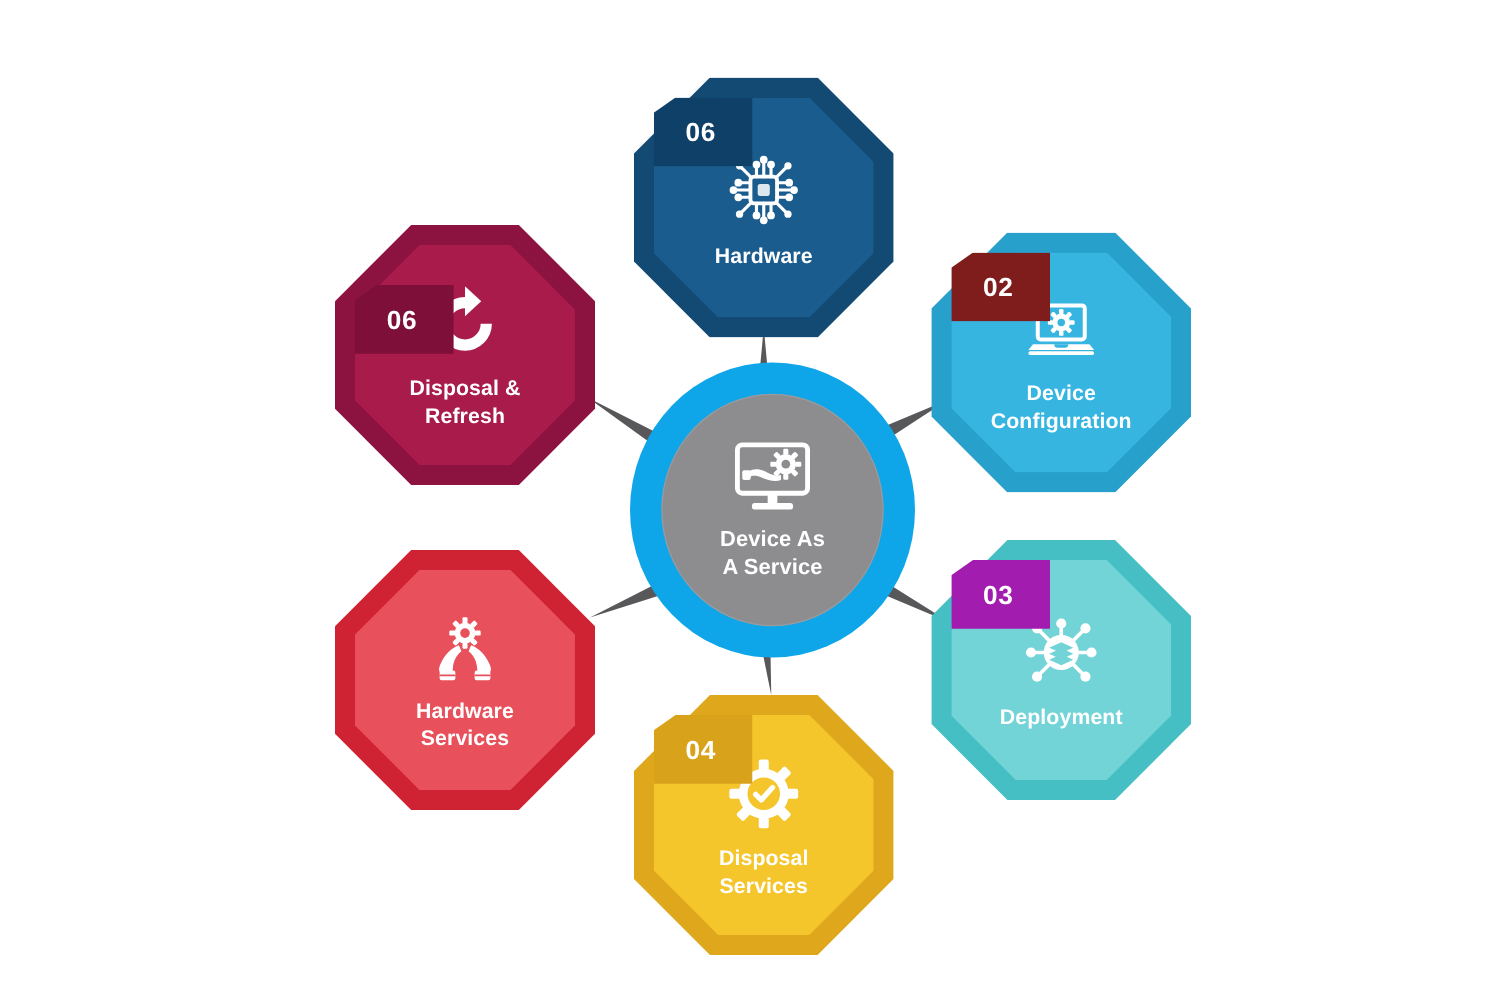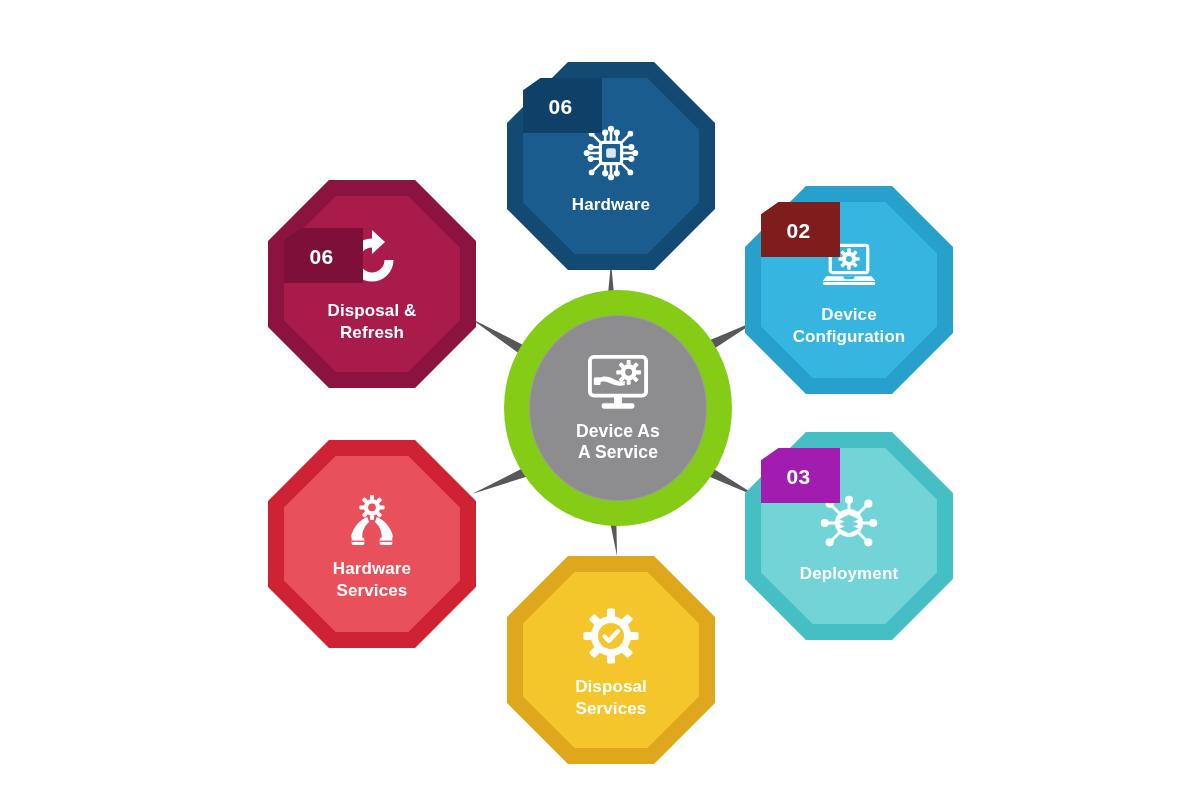--- a/index.html
+++ b/index.html
@@ -249,20 +249,23 @@
           </g>
           <circle cx="30" cy="30" r="13" fill="#f5c62c"></circle>
           <path d="M23.5 30.5 l4.5 4.5 l9 -10" stroke="#ffffff" stroke-width="4.2" fill="none" stroke-linecap="round" stroke-linejoin="round"></path>
         </svg>
       </span>
       <div class="node-label">
         <div>Disposal</div>
         <div>Services</div>
       </div>
     </div>
+    <div class="badge" style="background: rgb(217, 162, 27);">
+      <span>04</span>
+    </div>
   </div>
 
   <div class="node" id="node-5">
     <div class="oct-outer" style="background: rgb(207, 34, 51);"></div>
     <div class="oct-inner" style="background: rgb(232, 80, 91);"></div>
     <div class="node-body">
       <span class="node-icon">
         <svg width="60" height="56" viewBox="0 0 62 58">
           <g fill="#ffffff" transform="translate(31,16)">
             <circle r="8.6"></circle>
@@ -310,21 +313,21 @@
       <div class="node-label">
         <div>Disposal &amp;</div>
         <div>Refresh</div>
       </div>
     </div>
     <div class="badge" style="background: rgb(125, 15, 57); margin-top: 32px;">
       <span>06</span>
     </div>
   </div>
 
-  <div class="hub" style="background: #84cc16;">
+  <div class="hub" style="background: #0ea5e9;">
     <div class="hub-inner" style="background: rgb(141, 141, 143);">
       <span class="hub-icon">
         <svg width="72" height="60" viewBox="0 0 74 62">
           <rect x="8" y="4" width="58" height="40" rx="4" fill="none" stroke="#ffffff" stroke-width="4"></rect>
           <g fill="#ffffff" transform="translate(48,20)">
             <circle r="8.4"></circle>
             <g>
               <rect x="-2.1" y="-12.8" width="4.2" height="5" rx="1"></rect>
               <rect x="-2.1" y="7.8" width="4.2" height="5" rx="1"></rect>
               <rect x="-12.8" y="-2.1" width="5" height="4.2" rx="1"></rect>

